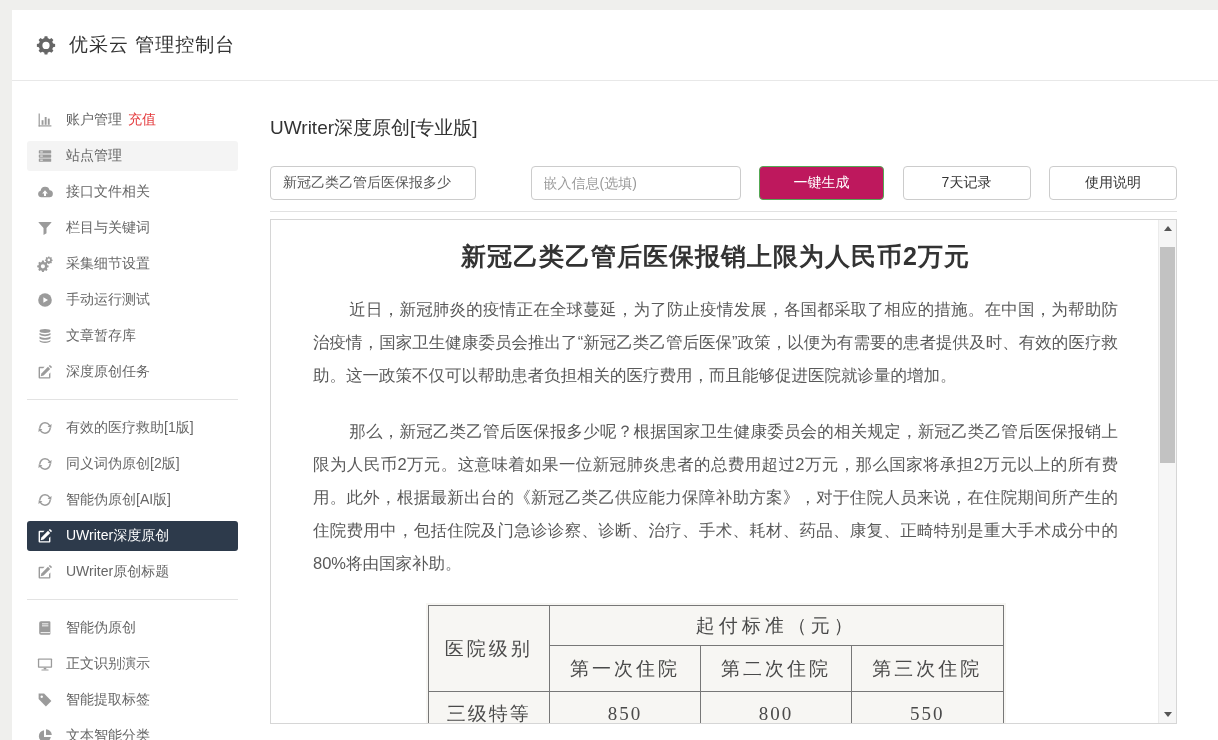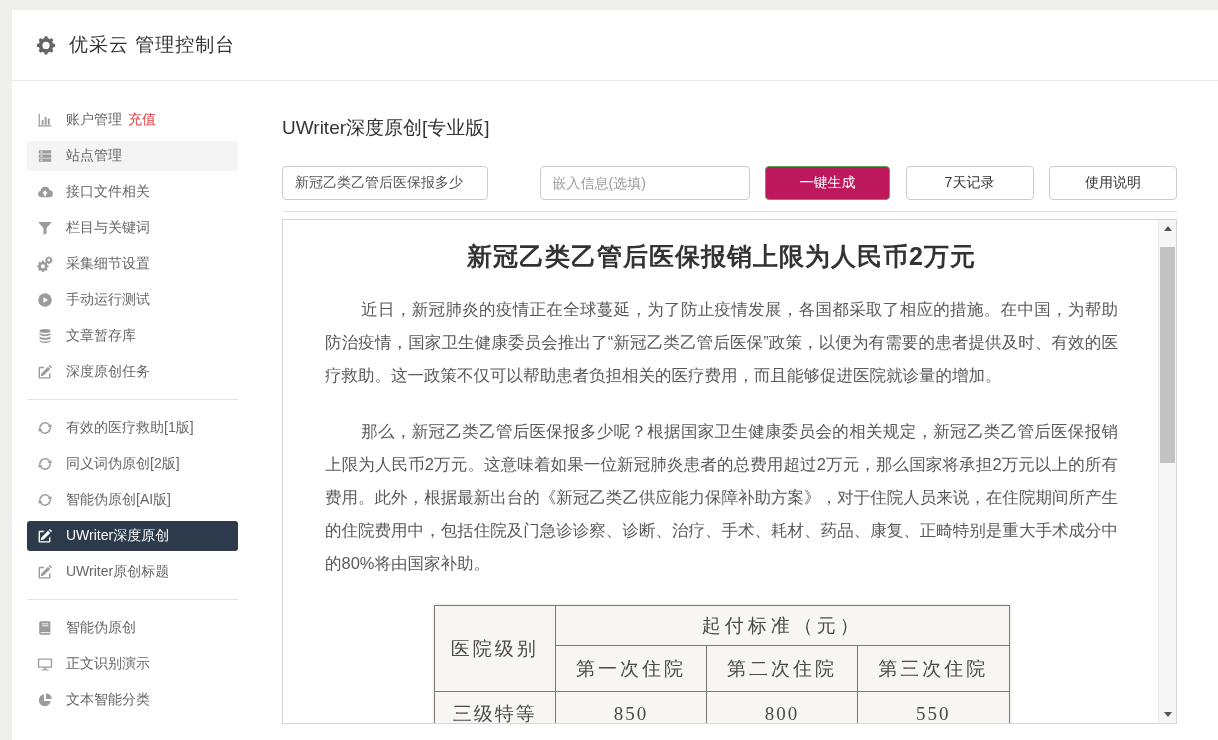--- a/index.html
+++ b/index.html
@@ -15,21 +15,21 @@
   }
   
   .topbar{
     height:70px; display:flex; align-items:center;
     padding-left:24px; border-bottom:1px solid #e8e8e8; gap:13px;
   }
   .topbar .gear{ width:20px; height:20px; color:#666; }
   .topbar .gear svg{ width:20px; height:20px; display:block; }
   .topbar h1{ font-size:19px; font-weight:400; margin:0; color:#333; letter-spacing:1px;}
   
-  .cols{ display:flex; height:calc(100% - 71px);gap:12px; }
+  .cols{ display:flex; height:calc(100% - 71px); }
   .sidebar{ width:246px; flex:0 0 246px; padding-top:24px; box-sizing:border-box; }
   .main{ flex:1; padding:0 41px 0 12px; box-sizing:border-box; }
   
   .side-item{
     height:30px; margin:0 20px 6px 15px; display:flex; align-items:center;
     padding:0 10px; border-radius:3px; cursor:pointer; font-size:14px; color:#666;
   }
   .side-item .s-icon{ width:16px; height:16px; margin-right:13px; color:#9b9b9b; flex:0 0 16px;}
   .side-item .s-icon svg{ width:16px; height:16px; display:block;}
   .side-item .s-label{ white-space:nowrap; }
@@ -271,20 +271,29 @@
         <div class="side-item">
           <span class="s-icon">
             <svg viewBox="0 0 16 16" fill="currentColor">
               <rect x="0.9" y="2.4" width="14.2" height="9.4" rx="0.8"></rect>
               <rect x="2.2" y="3.7" width="11.6" height="6.8" fill="#fff"></rect>
               <rect x="6.7" y="11.8" width="2.6" height="1.6"></rect>
               <rect x="4.4" y="13.4" width="7.2" height="1.1" rx="0.5"></rect>
             </svg>
           </span>
           <span class="s-label">正文识别演示</span>
+        </div>
+        <div class="side-item">
+          <span class="s-icon">
+            <svg viewBox="0 0 16 16" fill="currentColor">
+              <path d="M1.6 1.6h5.5l7.3 7.3-5.5 5.5-7.3-7.3z"></path>
+              <circle cx="4.7" cy="4.7" r="1.2" fill="#fff"></circle>
+            </svg>
+          </span>
+          <span class="s-label">智能提取标签</span>
         </div>
         <div class="side-item">
           <span class="s-icon">
             <svg viewBox="0 0 16 16" fill="currentColor">
               <path d="M7 2.2A6 6 0 1 0 13.8 9H7z"></path>
               <path d="M9 1.2A6 6 0 0 1 14.8 7H9z"></path>
             </svg>
           </span>
           <span class="s-label">文本智能分类</span>
         </div>

